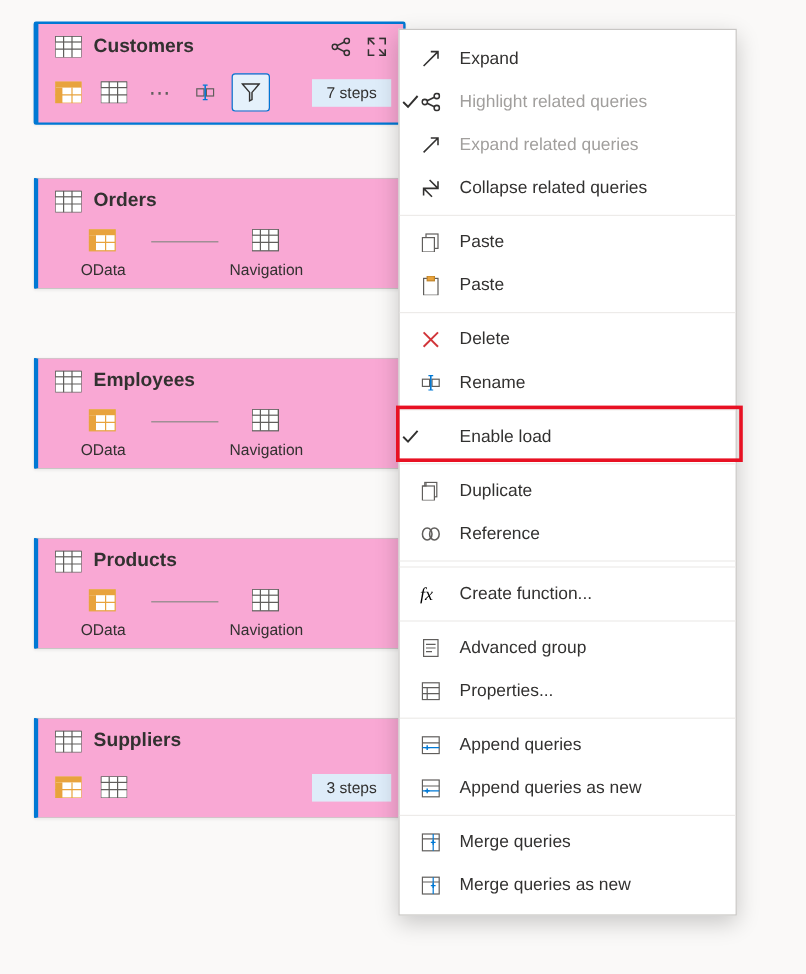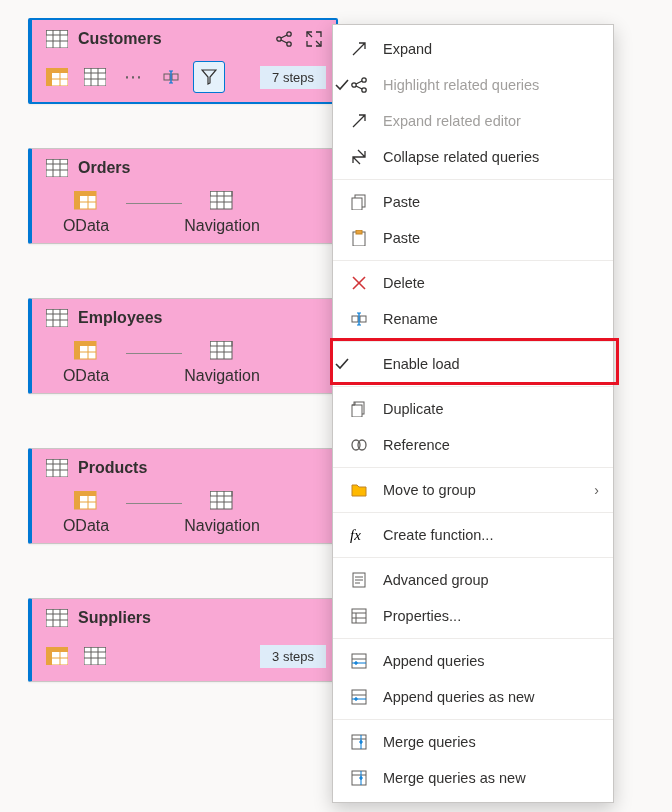--- a/index.html
+++ b/index.html
@@ -9,21 +9,21 @@
 .card-header{display:flex;align-items:center;padding:10px 14px 8px 14px}
 .card-header .title{font-size:16px;font-weight:600;margin-left:10px}
 .card-header .spacer{flex:1}
 .card-header .hdr-icon{margin-left:14px}
 .card-toolbar{display:flex;align-items:center;padding:6px 10px 10px 10px;gap:8px}
 .tool-btn{display:flex;align-items:center;justify-content:center;width:30px;height:30px;border-radius:2px}
 .tool-btn.active{background:#e5f1fb;outline:1px solid #0078d4}
 .steps-badge{margin-left:auto;background:#deecf9;color:#323130;padding:4px 12px;font-size:13px}
 .flow-row{display:flex;align-items:center;justify-content:flex-start;padding:6px 14px 8px 14px}
 .flow-step{display:flex;flex-direction:column;align-items:center;width:80px}
-.flow-step .lbl{font-size:16px;margin-top:6px}
+.flow-step .lbl{font-size:13px;margin-top:6px}
 .flow-line{height:1px;width:56px;background:#8a8886;margin-top:-20px}
 .context-menu{position:absolute;left:332px;top:24px;width:280px;background:#fff;border:1px solid #c8c6c4;box-shadow:0 6px 18px rgba(0,0,0,.2);padding:6px 0}
 .menu-item{display:flex;align-items:center;height:36px;padding:0 14px;position:relative}
 .menu-item .mi-check{position:absolute;left:-6px;width:30px;display:flex;justify-content:center}
 .menu-item .mi-icon{width:24px;display:flex;justify-content:center;margin-right:12px}
 .menu-item .mi-label{flex:1;font-size:14.5px}
 .menu-item.disabled .mi-label{color:#a19f9d}
 .menu-item .mi-chevron{color:#605e5c}
 .menu-sep{height:1px;background:#edebe9;margin:4px 0}
 .highlight-box{position:absolute;border:3px solid #e81123;pointer-events:none}
@@ -315,21 +315,21 @@
           </svg>
         </span>
     <span class="mi-label">Highlight related queries</span>
   </div>
   <div class="menu-item disabled">
     <span class="mi-icon">
           <svg width="16" height="16">
             <use href="#ic-expand-arrow"></use>
           </svg>
         </span>
-    <span class="mi-label">Expand related editor</span>
+    <span class="mi-label">Expand related queries</span>
   </div>
   <div class="menu-item">
     <span class="mi-icon">
           <svg width="16" height="16">
             <use href="#ic-collapse-arrow"></use>
           </svg>
         </span>
     <span class="mi-label">Collapse related queries</span>
   </div>
   <div class="menu-sep"></div>
@@ -387,29 +387,20 @@
   </div>
   <div class="menu-item">
     <span class="mi-icon">
           <svg width="16" height="16">
             <use href="#ic-ref"></use>
           </svg>
         </span>
     <span class="mi-label">Reference</span>
   </div>
   <div class="menu-sep"></div>
-  <div class="menu-item">
-    <span class="mi-icon">
-          <svg width="16" height="16">
-            <use href="#ic-folder"></use>
-          </svg>
-        </span>
-    <span class="mi-label">Move to group</span>
-    <span class="mi-chevron">›</span>
-  </div>
   <div class="menu-sep"></div>
   <div class="menu-item">
     <span class="mi-icon">
           <svg width="18" height="16">
             <use href="#ic-fx"></use>
           </svg>
         </span>
     <span class="mi-label">Create function...</span>
   </div>
   <div class="menu-sep"></div>

